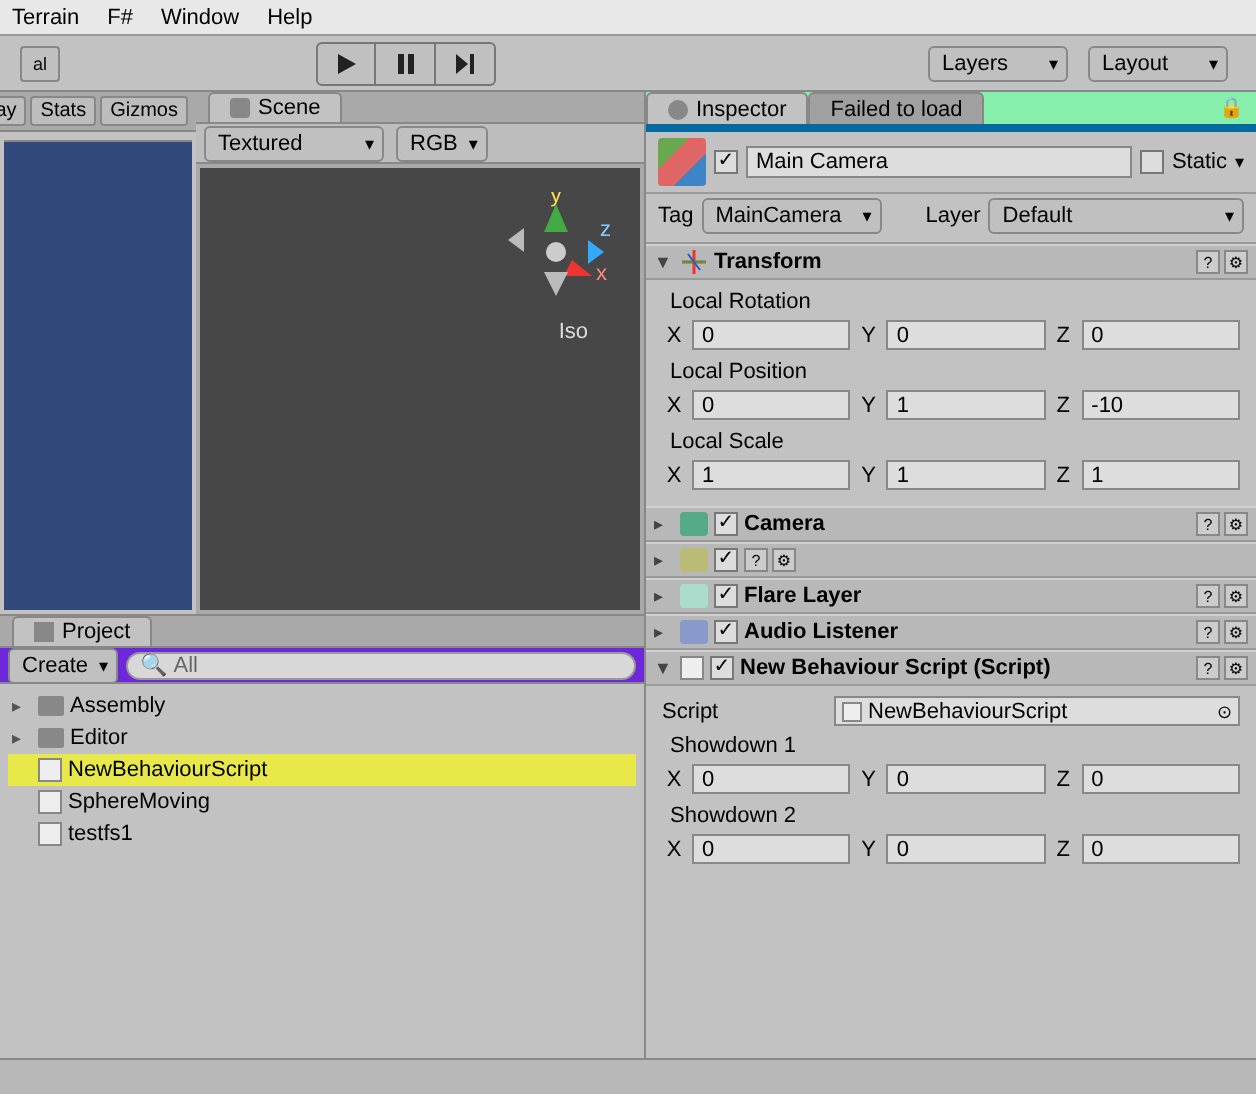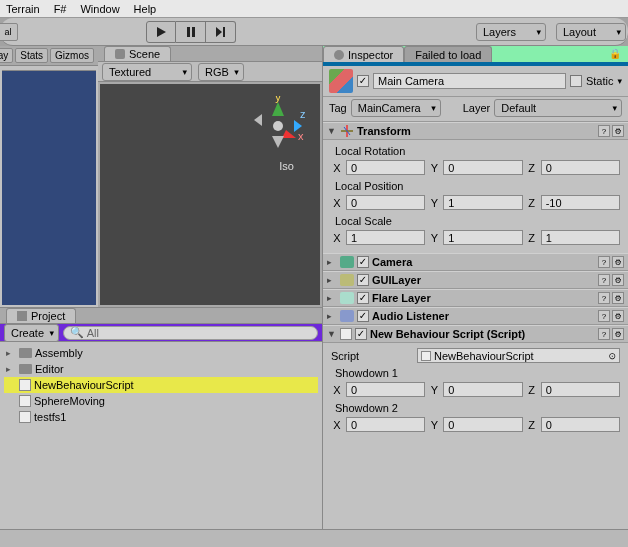--- a/index.html
+++ b/index.html
@@ -1,19 +1,19 @@
 <!DOCTYPE html>
 <html><head>
 <meta charset="utf-8">
 <style>
 * { margin: 0; padding: 0; box-sizing: border-box; font-family: Arial, sans-serif; font-size: 11px; }
 body { background: #a2a2a2; width: 628px; height: 547px; overflow: hidden; color: #000; }
 .menubar { background: #e8e8e8; height: 18px; display: flex; align-items: center; padding: 0 6px; gap: 14px; border-bottom: 1px solid #999; }
 .menubar span { cursor: default; }
-.toolbar { background: #c2c2c2; height: 28px; border-bottom: 1px solid #888; display: flex; align-items: center; padding: 0 2px; border-radius: 13px; }
+.toolbar { background: #c2c2c2; height: 28px; border-bottom: 1px solid #888; display: flex; align-items: center; padding: 0 14px; }
 .play-controls { display: flex; margin-left: 128px; }
 .tool-btn { width: 30px; height: 22px; background: #c0c0c0; border: 1px solid #777; display: flex; align-items: center; justify-content: center; }
 .tool-btn:first-child { border-radius: 3px 0 0 3px; }
 .tool-btn:last-child { border-radius: 0 3px 3px 0; }
 .tool-btn + .tool-btn { border-left: none; }
 .dropdown { background: #c0c0c0; border: 1px solid #888; border-radius: 3px; height: 18px; padding: 0 14px 0 6px; display: flex; align-items: center; position: relative; min-width: 70px; }
 .dropdown::after { content: "▾"; position: absolute; right: 4px; font-size: 9px; }
 .right-tools { margin-left: auto; display: flex; gap: 10px; }
 .main { display: flex; height: calc(100% - 46px); }
 .left-col { width: 322px; display: flex; flex-direction: column; }
@@ -292,21 +292,20 @@
           <span class="comp-title">Camera</span>
           <div class="comp-icons">
             <span class="mini-icn">?</span>
             <span class="mini-icn">⚙</span>
           </div>
         </div>
       <div class="comp-header">
           <span class="arrow">▸</span>
           <span style="width:14px;height:12px;background:#bb7;border-radius:2px"></span>
           <span class="checkbox checked"></span>
-          <span class="comp-title">GUILayer</span>
           <div class="comp-icons">
             <span class="mini-icn">?</span>
             <span class="mini-icn">⚙</span>
           </div>
         </div>
       <div class="comp-header">
           <span class="arrow">▸</span>
           <span style="width:14px;height:12px;background:#adc;border-radius:2px"></span>
           <span class="checkbox checked"></span>
           <span class="comp-title">Flare Layer</span>

